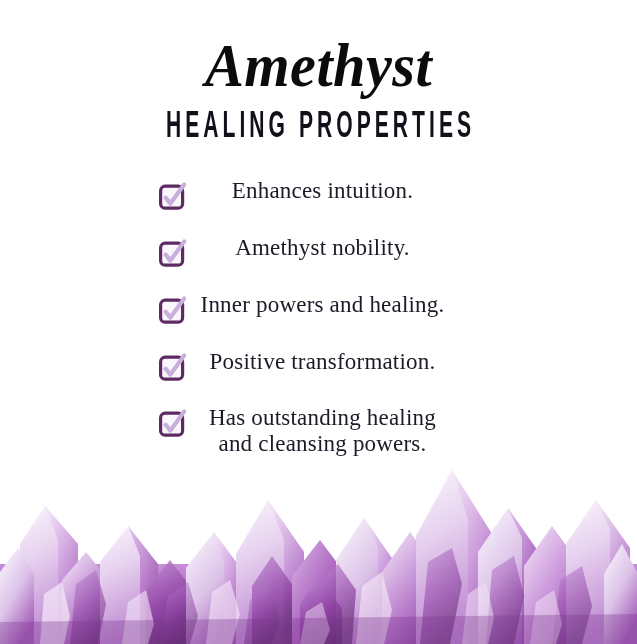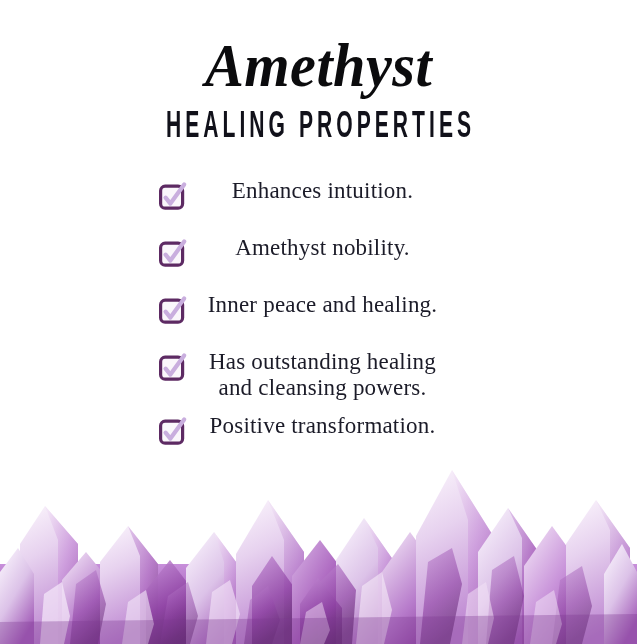--- a/index.html
+++ b/index.html
@@ -144,46 +144,46 @@
     </div>
 
     <div class="list-item i2">
       <span class="checkbox">
         <svg viewBox="0 0 30 30" width="30" height="30" overflow="visible">
           <rect x="1.6" y="4.2" width="22" height="22" rx="4.5" ry="4.5" fill="#faf7fb" stroke="#5d2a63" stroke-width="3.2"></rect>
           <path d="M6.6 15.6 L11.4 21.6 L25.2 2.4" fill="none" stroke="#c9aede" stroke-width="4.2" stroke-linecap="round" stroke-linejoin="round"></path>
         </svg>
       </span>
       <span class="item-text" style="color: rgb(27, 27, 40);">
-        <span class="line">Inner peace and healing.</span>
+        <span class="line">Inner powers and healing.</span>
+      </span>
+    </div>
+
+    <div class="list-item i4">
+      <span class="checkbox">
+        <svg viewBox="0 0 30 30" width="30" height="30" overflow="visible">
+          <rect x="1.6" y="4.2" width="22" height="22" rx="4.5" ry="4.5" fill="#faf7fb" stroke="#5d2a63" stroke-width="3.2"></rect>
+          <path d="M6.6 15.6 L11.4 21.6 L25.2 2.4" fill="none" stroke="#c9aede" stroke-width="4.2" stroke-linecap="round" stroke-linejoin="round"></path>
+        </svg>
+      </span>
+      <span class="item-text" style="color: rgb(27, 27, 40);">
+        <span class="line">Positive transformation.</span>
       </span>
     </div>
 
     <div class="list-item i3 multiline">
       <span class="checkbox">
         <svg viewBox="0 0 30 30" width="30" height="30" overflow="visible">
           <rect x="1.6" y="4.2" width="22" height="22" rx="4.5" ry="4.5" fill="#faf7fb" stroke="#5d2a63" stroke-width="3.2"></rect>
           <path d="M6.6 15.6 L11.4 21.6 L25.2 2.4" fill="none" stroke="#c9aede" stroke-width="4.2" stroke-linecap="round" stroke-linejoin="round"></path>
         </svg>
       </span>
       <span class="item-text" style="color: rgb(27, 27, 40);">
         <span class="line">Has outstanding healing</span>
         <span class="line">and cleansing powers.</span>
-      </span>
-    </div>
-
-    <div class="list-item i4">
-      <span class="checkbox">
-        <svg viewBox="0 0 30 30" width="30" height="30" overflow="visible">
-          <rect x="1.6" y="4.2" width="22" height="22" rx="4.5" ry="4.5" fill="#faf7fb" stroke="#5d2a63" stroke-width="3.2"></rect>
-          <path d="M6.6 15.6 L11.4 21.6 L25.2 2.4" fill="none" stroke="#c9aede" stroke-width="4.2" stroke-linecap="round" stroke-linejoin="round"></path>
-        </svg>
-      </span>
-      <span class="item-text" style="color: rgb(27, 27, 40);">
-        <span class="line">Positive transformation.</span>
       </span>
     </div>
 
   </div>
 
   <div class="crystals">
     <svg viewBox="0 0 637 200" preserveAspectRatio="none">
       <defs>
         <linearGradient id="gA" x1="0" y1="0" x2="0.3" y2="1">
           <stop offset="0%" stop-color="#fbf4fd"></stop>

